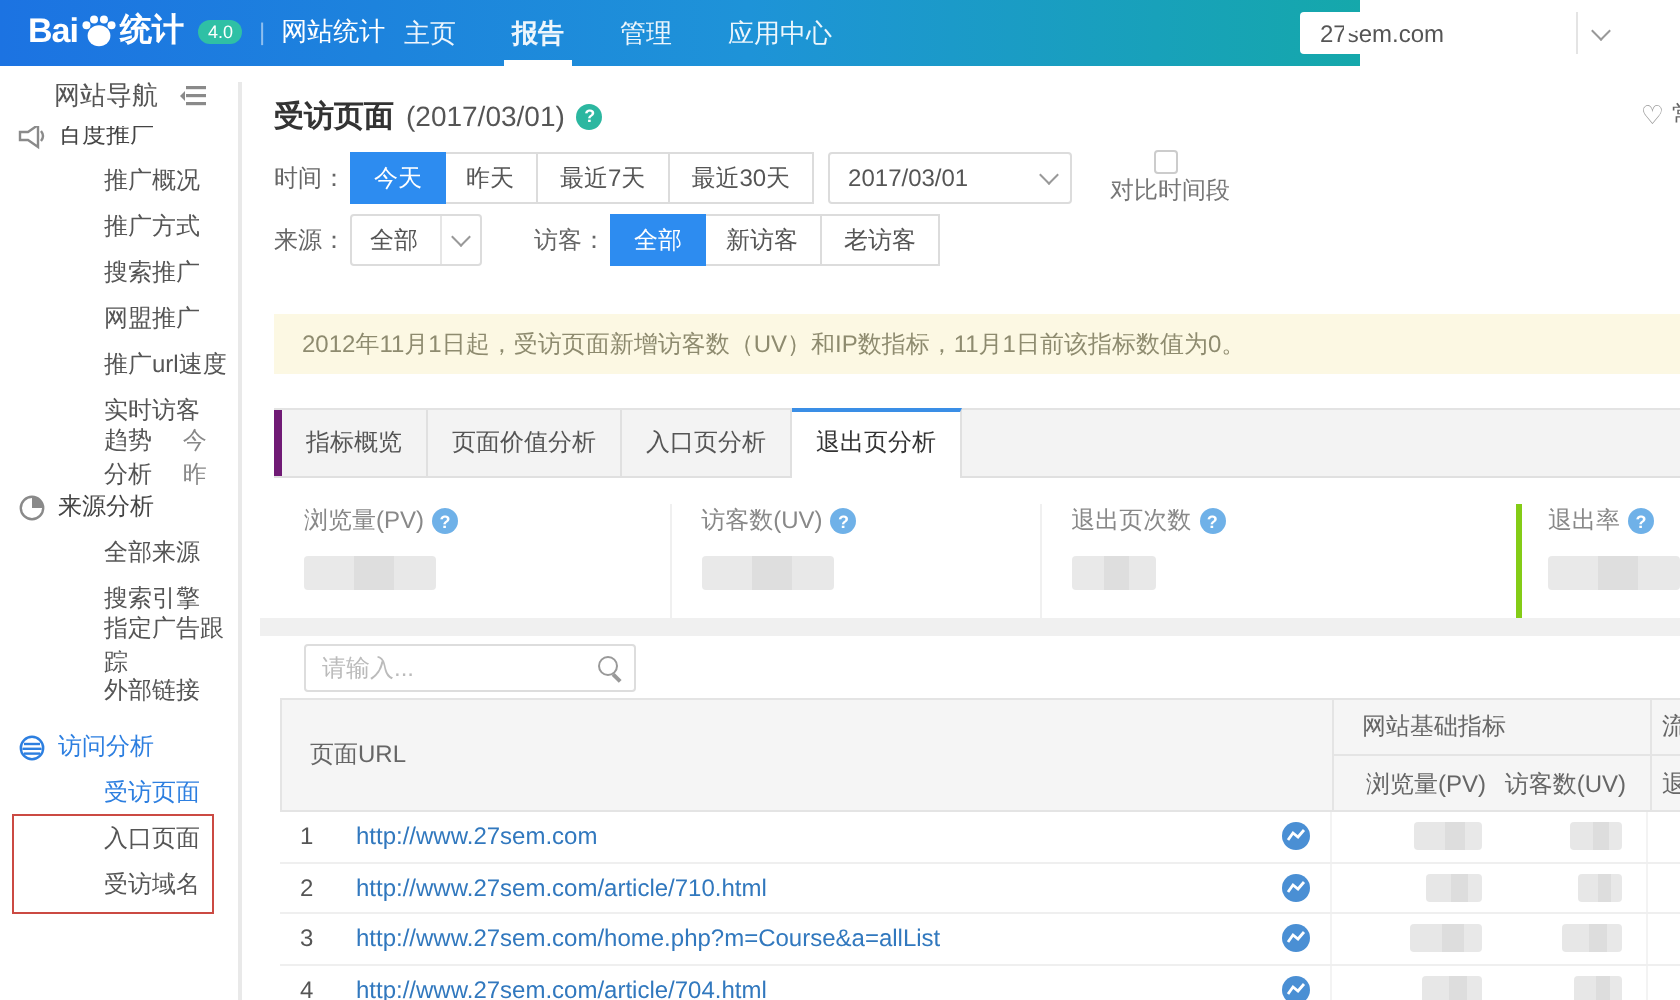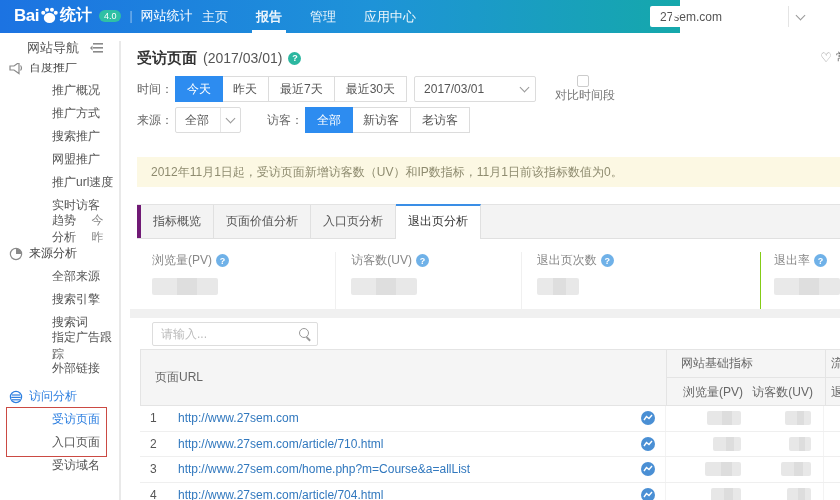--- a/index.html
+++ b/index.html
@@ -94,21 +94,21 @@
   .tab { padding:0 12px; line-height:33px; color:#555; border-right:1px solid #e0e0e0; cursor:pointer; }
   .tab:first-child { border-left:4px solid #701a75; }
   .tab.active { background:#fff; border-top:2px solid #3a8ee6; line-height:31px;
     margin-top:-1px; margin-bottom:-1px; color:#333; }
   .tab-rest { flex:1; }
 
   .metrics { height:70px; display:flex; padding-top:13px; }
   .metric { padding-left:15px; }
   .metric:nth-child(1){ width:203px; } .metric:nth-child(2){ width:190px; border-left:1px solid #f0f0f0; }
   .metric:nth-child(3){ width:245px; border-left:1px solid #f0f0f0; }
-  .metric:nth-child(4){ flex:1; border-left:1px solid #84cc16; padding-left:13px; }
+  .metric:nth-child(4){ flex:1; border-left:3px solid #84cc16; padding-left:13px; }
   .metric .lbl { color:#888; display:flex; align-items:center; }
   .blob { height:17px; margin-top:9px; border-radius:2px;
     background:linear-gradient(90deg,#e9e9e9 0 38%,#dedede 38% 68%,#e8e8e8 68%); }
   .metric .blob { width:66px; }
   .metric:nth-child(3) .blob { width:42px; }
 
   .gray-strip { height:9px; background:#f0f0f0; margin-left:-7px; width:717px; }
 
   .search-row { height:31px; display:flex; align-items:center; }
   .search-box { position:relative; margin-left:15px; width:166px; height:24px; }
@@ -229,23 +229,20 @@
       </svg>
       <span>来源分析</span>
     </li>
     <li class="sb-item sub">
         <span>全部来源</span>
       </li>
     <li class="sb-item sub">
         <span>搜索引擎</span>
       </li>
     <li class="sb-item sub">
-        <span>搜索词</span>
-      </li>
-    <li class="sb-item sub">
         <span>指定广告跟踪</span>
       </li>
     <li class="sb-item sub">
         <span>外部链接</span>
       </li>
     <li class="sb-item group m3 active">
       <svg class="ic" viewBox="0 0 14 14">
         <circle cx="7" cy="7" r="5.6" fill="none" stroke="#2d7fe0" stroke-width="1.2"></circle>
         <rect x="3" y="4.4" width="8" height="1.2" fill="#2d7fe0"></rect>
         <rect x="2.2" y="6.8" width="9.6" height="1.2" fill="#2d7fe0"></rect>

